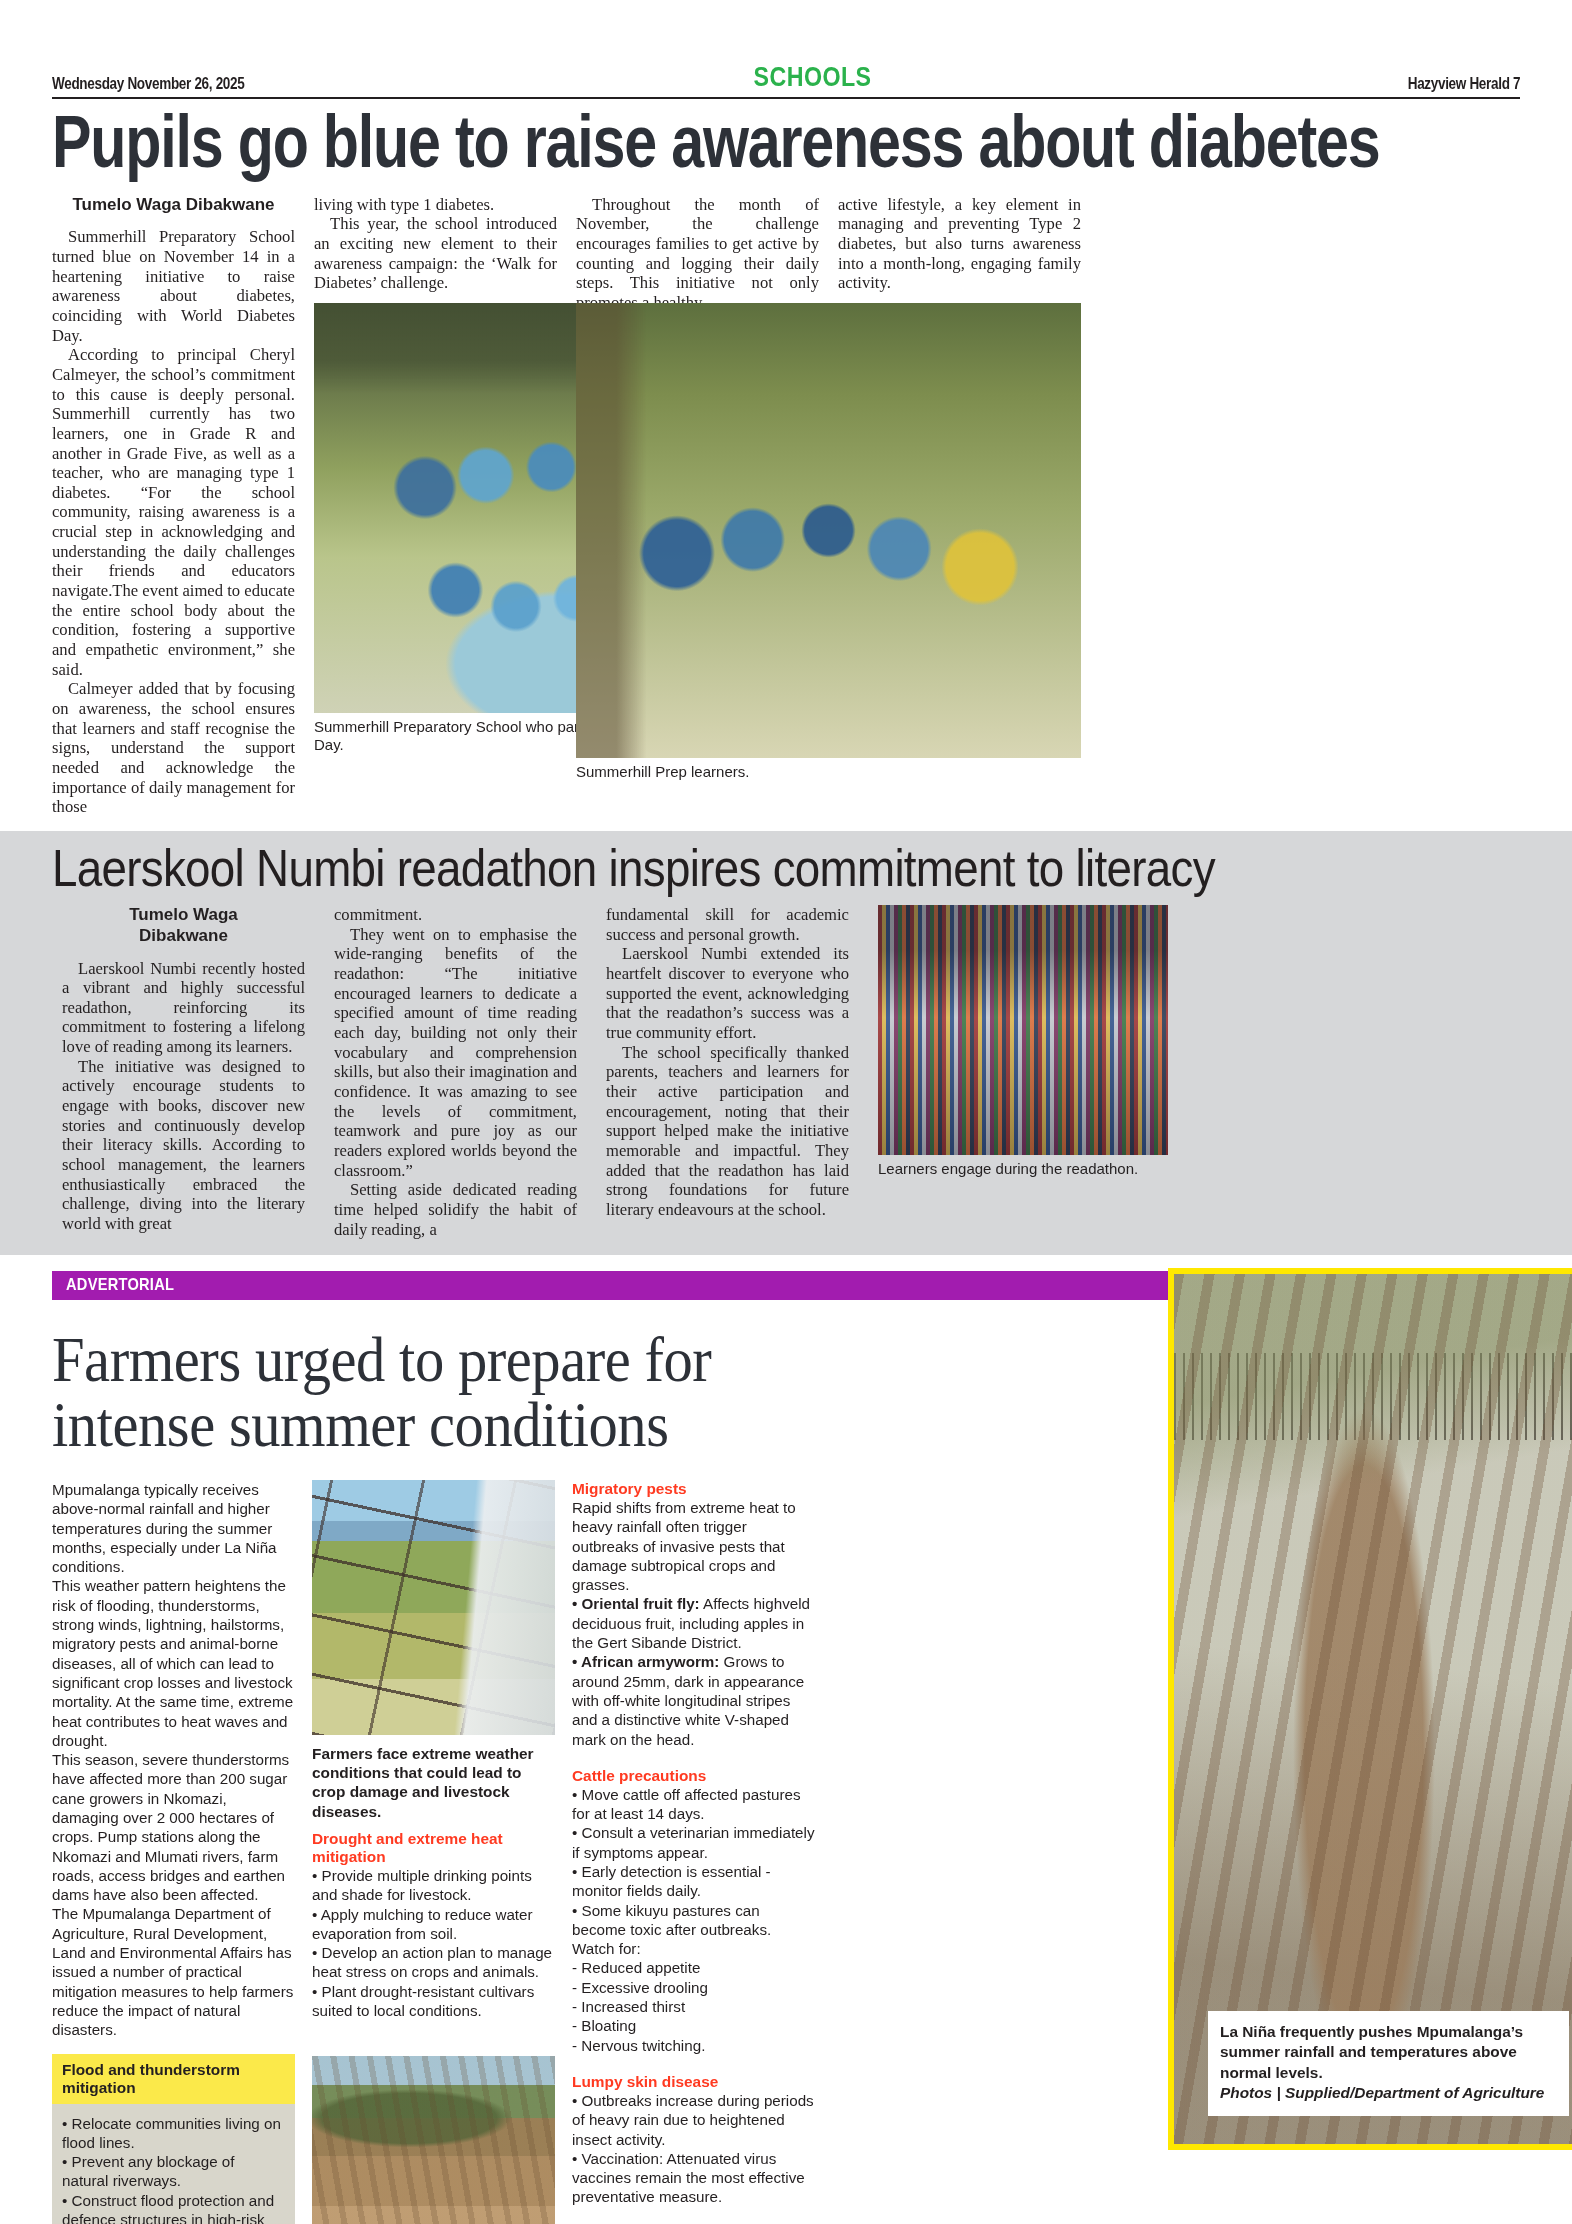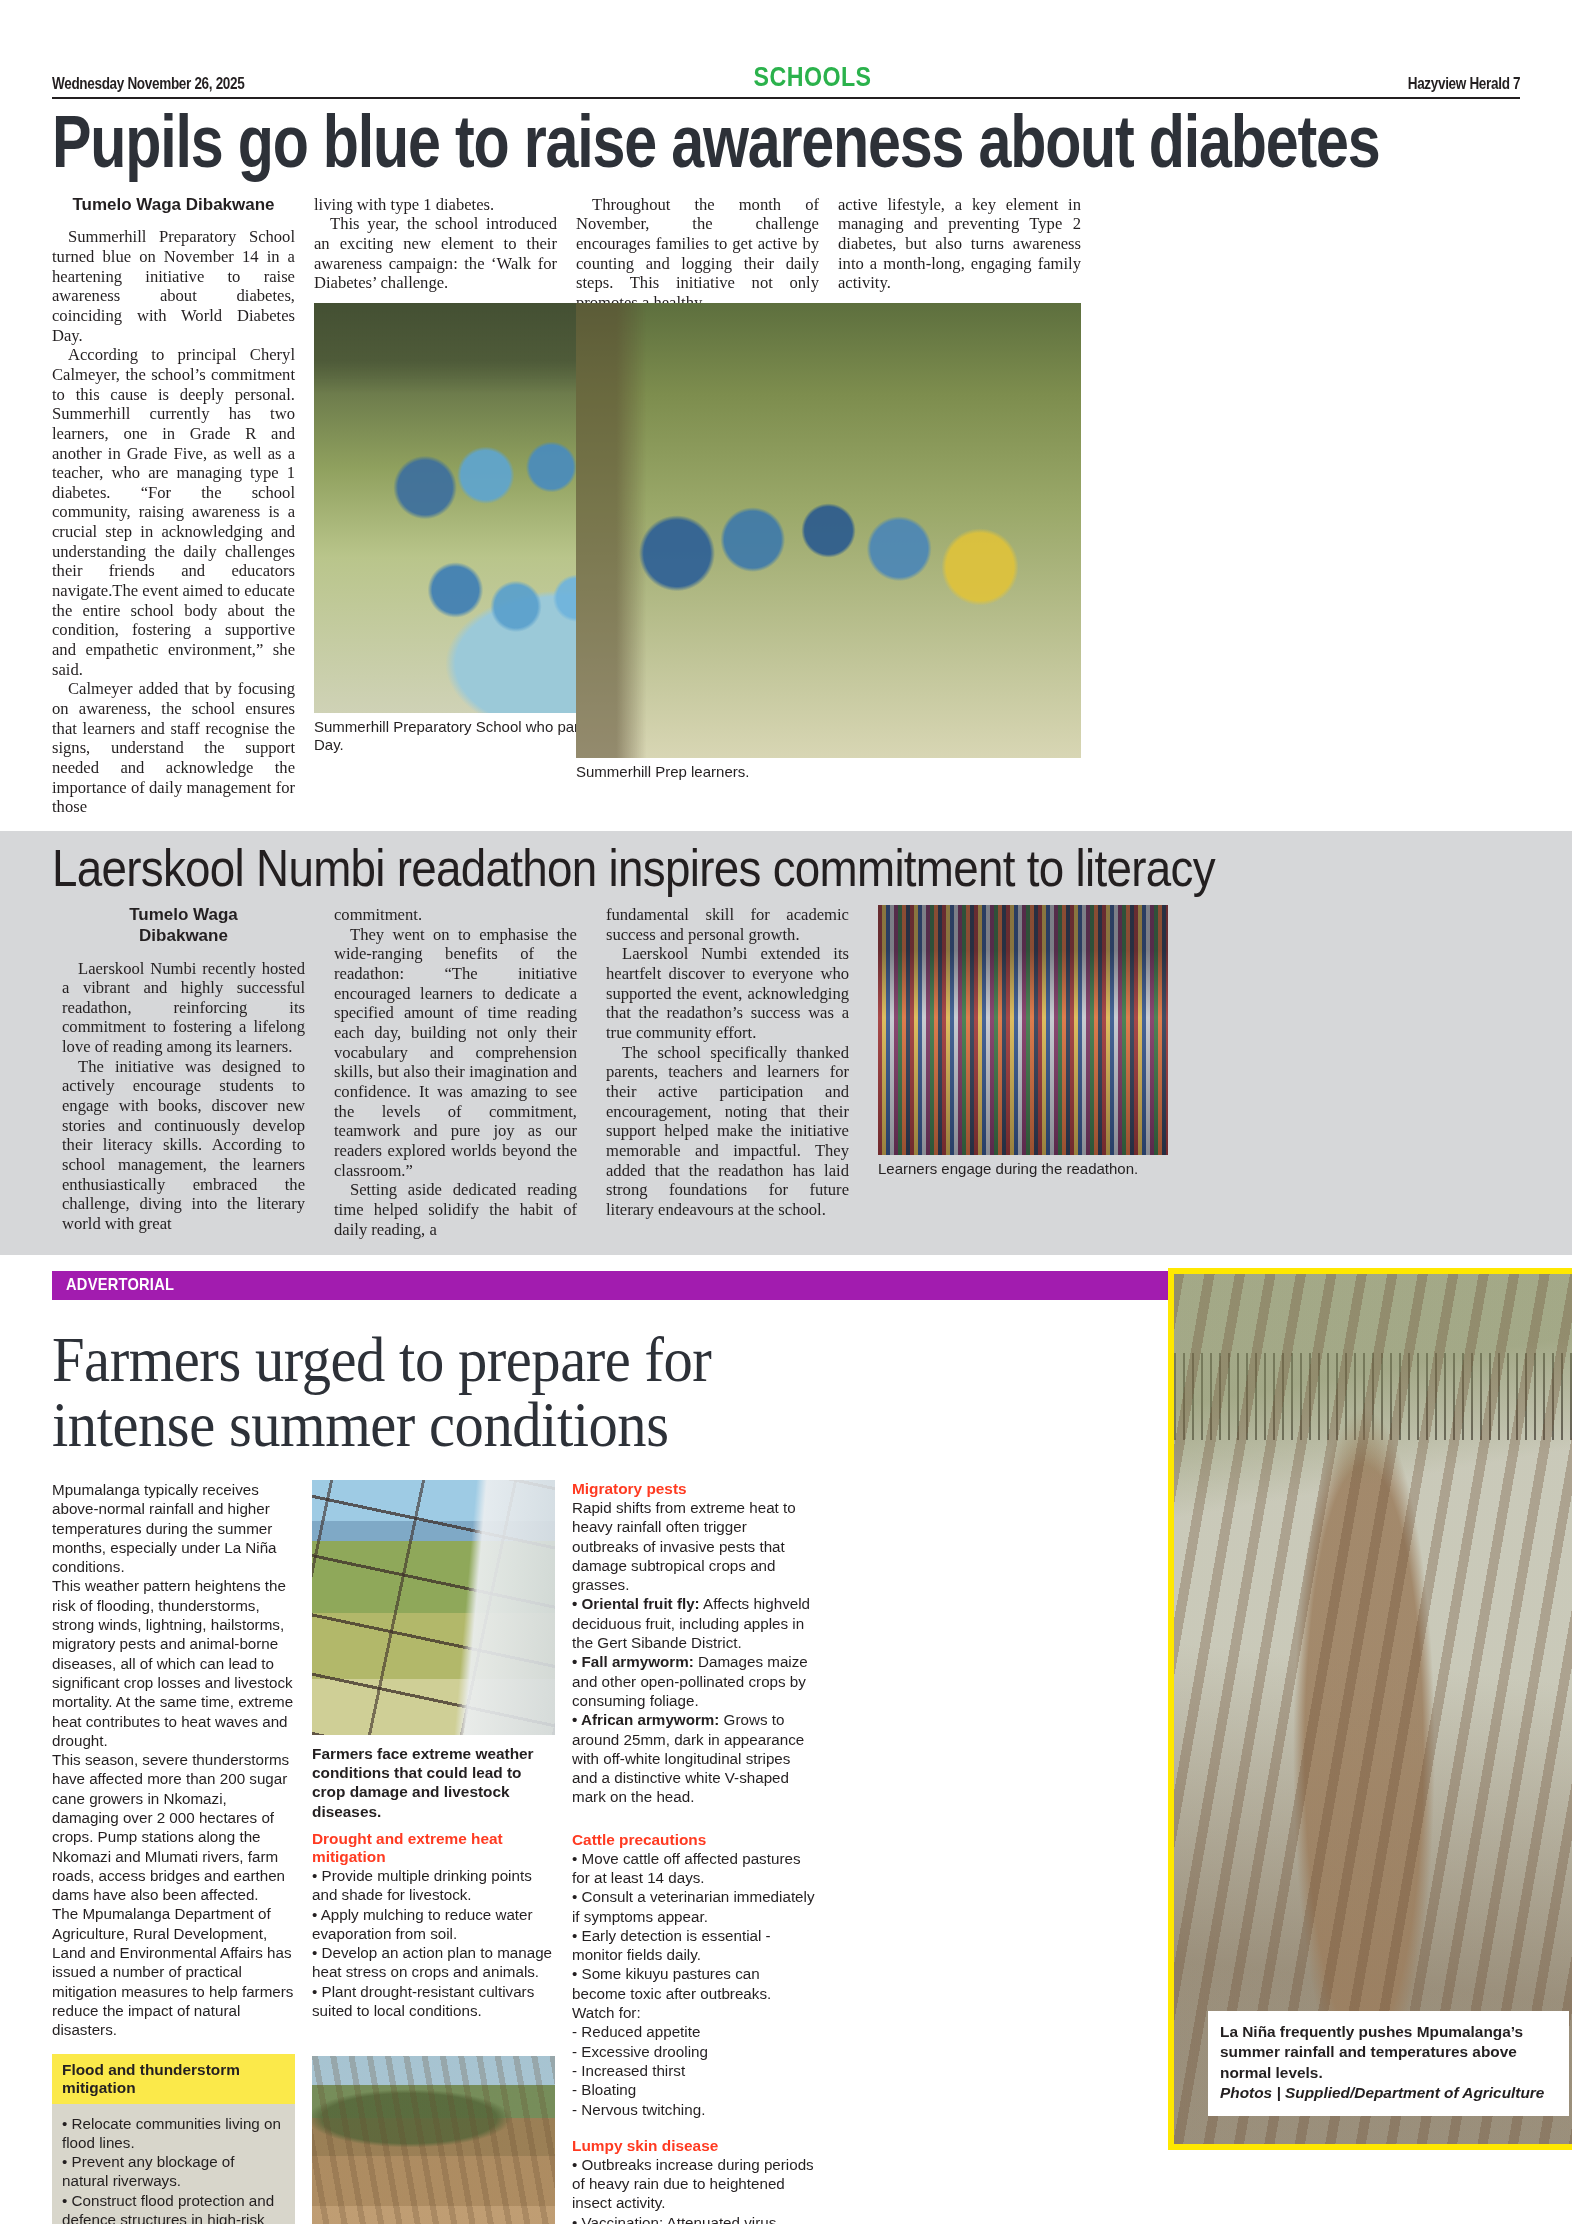--- a/index.html
+++ b/index.html
@@ -363,25 +363,24 @@
 
             <div class="photo ph-field" style="height:208px;margin-top:36px;"></div>
 
           </div>
 
           <div class="adv-col">
             <div class="subhead-red" style="margin-top:0;">Migratory pests</div>
             <div class="sans-body">
               <p>Rapid shifts from extreme heat to heavy rainfall often trigger outbreaks of invasive pests that damage subtropical crops and grasses.</p>
               <p><b>• Oriental fruit fly:</b><span> Affects highveld deciduous fruit, including apples in the Gert Sibande District.</span></p>
-              <p><b>• Fall armyworm:</b><span> Damages maize and other open-pollinated crops by consuming foliage.</span></p>
               <p><b>• African armyworm:</b><span> Grows to around 25mm, dark in appearance with off-white longitudinal stripes and a distinctive white V-shaped mark on the head.</span></p>
             </div>
 
-            <div class="subhead-red" style="margin-top:24px;">Cattle precautions</div>
+            <div class="subhead-red" style="margin-top:18px;">Cattle precautions</div>
             <div class="sans-body">
               <p>• Move cattle off affected pastures for at least 14 days.</p>
               <p>• Consult a veterinarian immediately if symptoms appear.</p>
               <p>• Early detection is essential - monitor fields daily.</p>
               <p>• Some kikuyu pastures can become toxic after outbreaks. Watch for:</p>
               <p> - Reduced appetite</p>
               <p> - Excessive drooling</p>
               <p> - Increased thirst</p>
               <p> - Bloating</p>
               <p> - Nervous twitching.</p>

